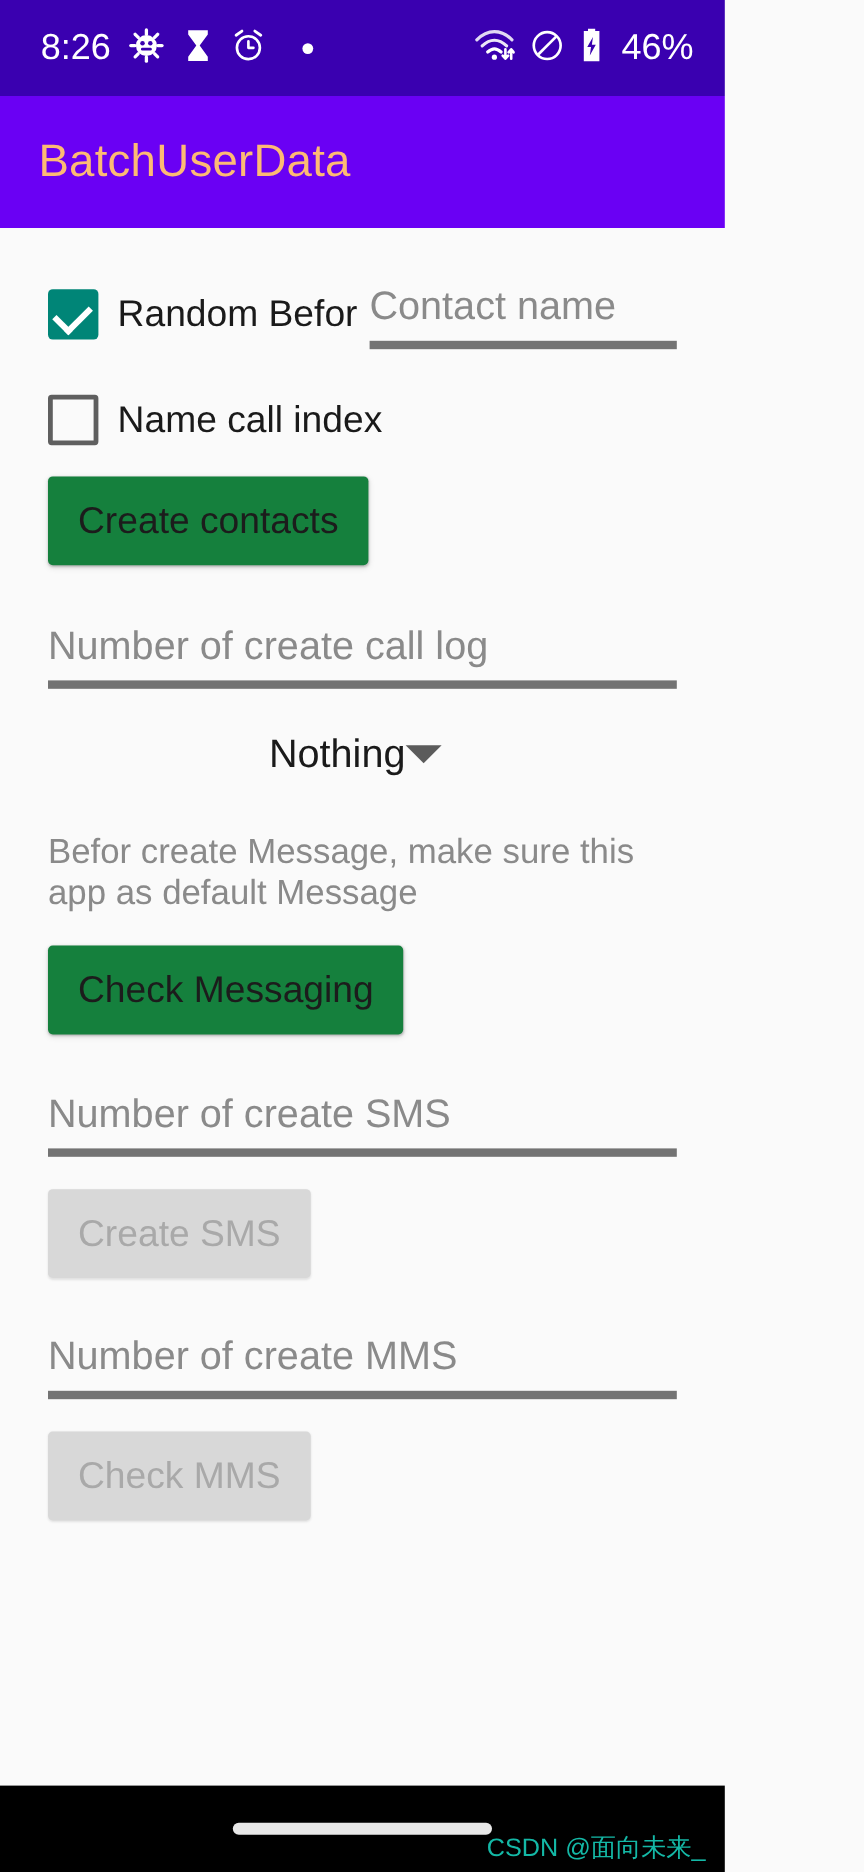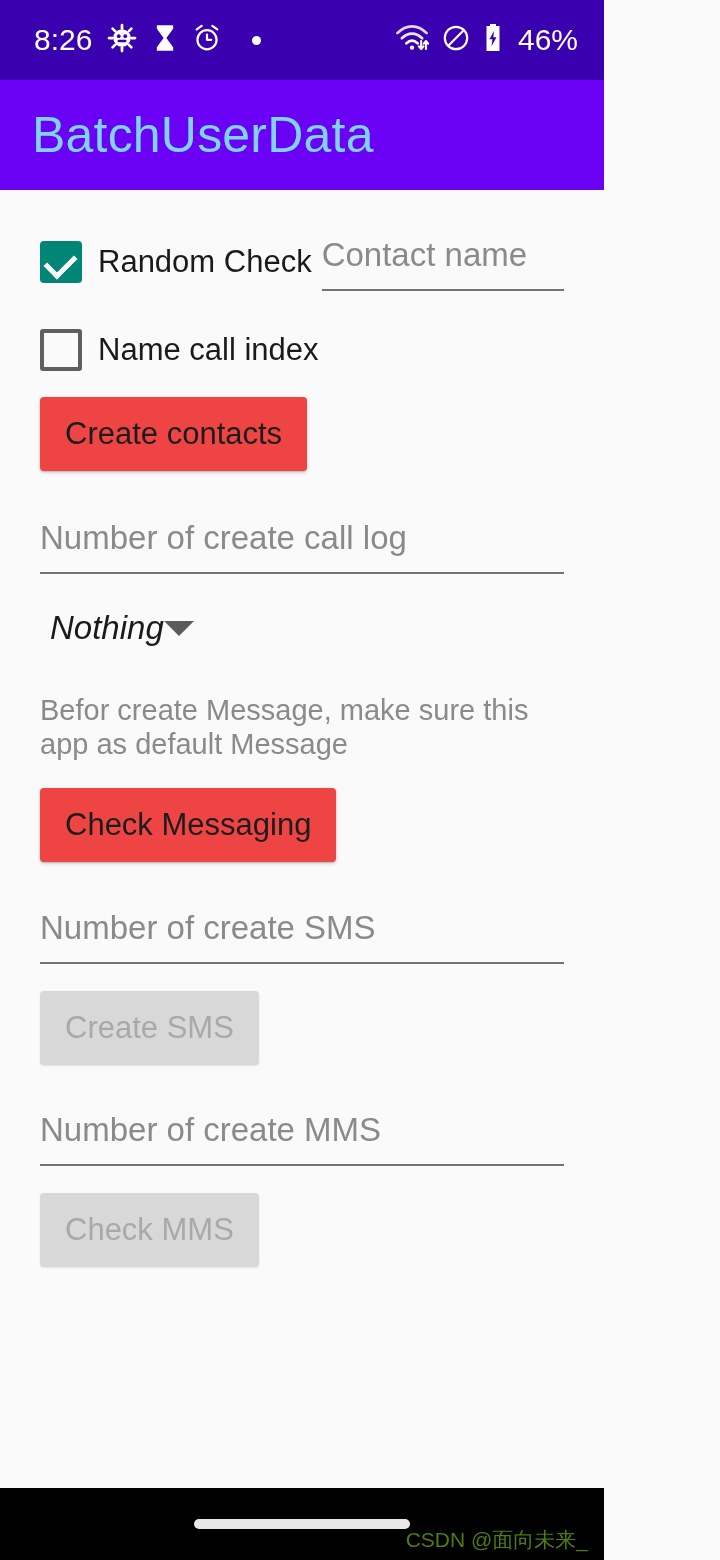--- a/index.html
+++ b/index.html
@@ -62,22 +62,22 @@
   
   .app-bar {
     height: 110px;
     background: #6a00f4;
     display: flex;
     align-items: center;
     padding: 0 32px;
     flex: 0 0 auto;
   }
   .app-title {
-    color: #7dd3fc;
-    font-size: 50px;
+    color: #fdba74;
+    font-size: 38px;
     font-weight: 400;
     letter-spacing: 0.2px;
   }
 
   
   .content {
     flex: 1 1 auto;
     background: #fafafa;
     padding: 0 40px;
     position: relative;
@@ -117,21 +117,21 @@
   .cb-label {
     font-size: 31px;
     color: #1a1a1a;
     margin-left: 16px;
     white-space: nowrap;
   }
 
   
   .field {
     position: relative;
-    border-bottom: 2px solid #737373;
+    border-bottom: 7px solid #737373;
     height: 58px;
     display: flex;
     align-items: flex-start;
   }
   .field .ph {
     font-size: 33px;
     color: #8a8a8a;
     line-height: 44px;
     background: transparent;
     border: 0;
@@ -140,21 +140,21 @@
     font-family: "Liberation Sans", sans-serif;
     padding: 0;
   }
   .field .ph::placeholder { color: #8a8a8a; opacity: 1; }
 
   
   .btn {
     display: inline-flex;
     align-items: center;
     justify-content: center;
-    background: #ef4444;
+    background: #15803d;
     border: none;
     border-radius: 4px;
     padding: 0 25px;
     height: 74px;
     font-size: 31px;
     color: #1c1c1c;
     font-family: "Liberation Sans", sans-serif;
     box-shadow: 0 1px 2px rgba(0,0,0,0.22), 0 2px 5px rgba(0,0,0,0.10);
     cursor: pointer;
     white-space: nowrap;
@@ -163,23 +163,22 @@
     color: #a9a9a9;
     box-shadow: 0 1px 2px rgba(0,0,0,0.10);
     background: #d8d8d8;
   }
 
   
   .spinner {
     height: 72px;
     display: flex;
     align-items: center;
-    justify-content: flex-start;
+    justify-content: center;
     padding: 0 14px 0 10px;
-    font-style: italic;
   }
   .spinner-value {
     font-size: 33px;
     color: #1a1a1a;
   }
   .caret {
     width: 0; height: 0;
     border-left: 15px solid transparent;
     border-right: 15px solid transparent;
     border-top: 15px solid #5b5b5b;
@@ -207,21 +206,21 @@
     width: 216px;
     height: 10px;
     border-radius: 5px;
     background: #e8e8e8;
   }
   .watermark {
     position: absolute;
     right: 16px;
     bottom: 6px;
     font-size: 21px;
-    color: #4d7c0f;
+    color: #14b8a6;
     font-family: "Liberation Sans", sans-serif;
     white-space: nowrap;
   }
 
   
   .s-random    { margin-top: 43px; }
   .f-contact   { flex: 1 1 auto; margin-left: 10px; }
   .s-numcontacts { margin-top: 42px; }
   .s-nameindex { margin-top: 38px; }
   .s-btn-contacts { margin-top: 26px; }
@@ -314,21 +313,21 @@
   </div>
 
   <div class="app-bar">
     <span class="app-title">BatchUserData</span>
   </div>
 
   <div class="content">
 
     <div class="row s-random">
       <span class="cb-box checked"></span>
-      <span class="cb-label">Random Check</span>
+      <span class="cb-label">Random Befor</span>
       <span class="field f-contact">
         <input class="ph" type="text" placeholder="Contact name" style="">
       </span>
     </div>
 
 
     <div class="row s-nameindex">
       <span class="cb-box unchecked"></span>
       <span class="cb-label">Name call index</span>
     </div>

